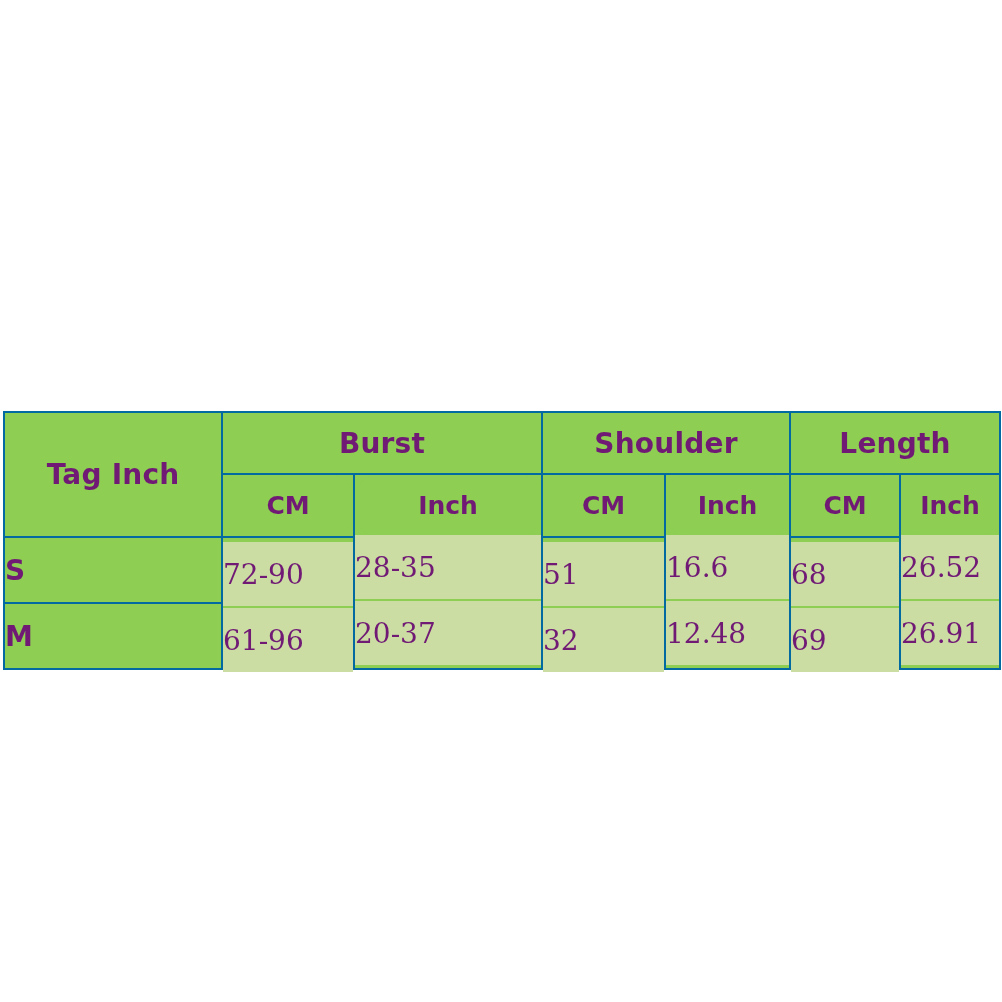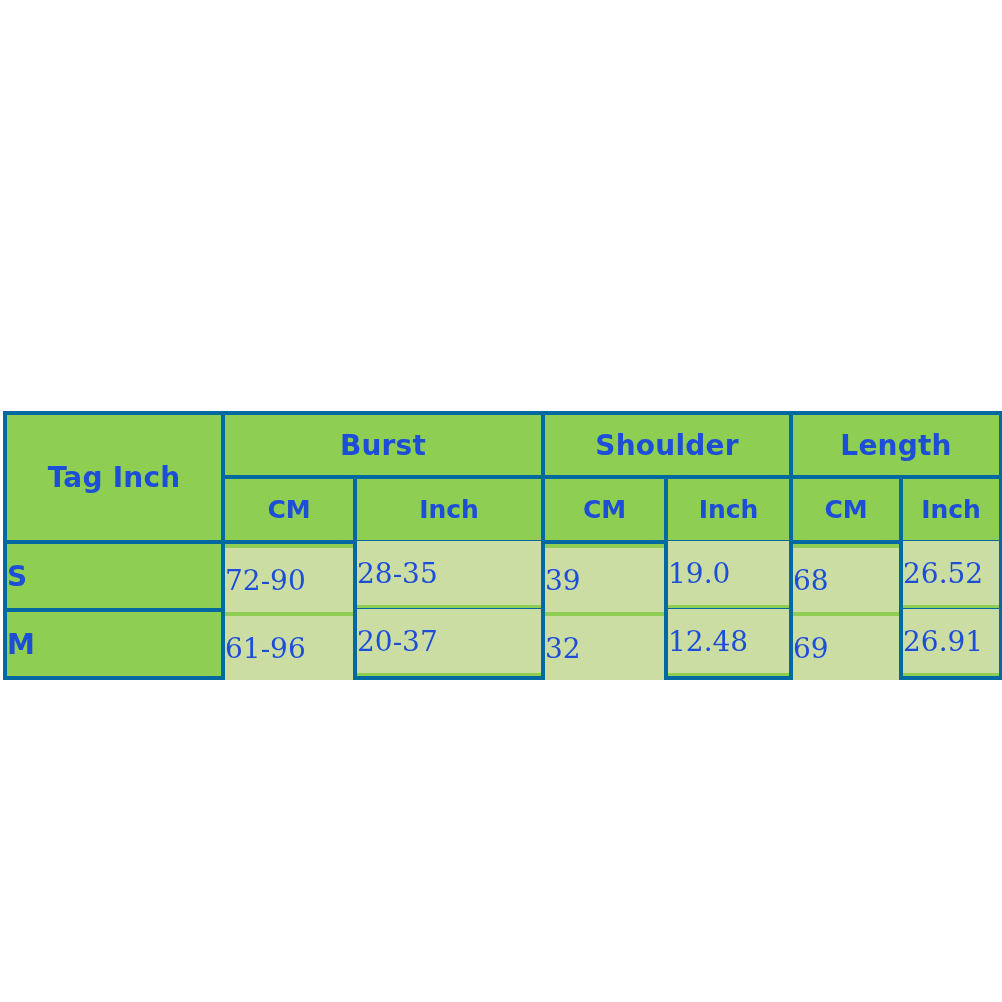--- a/index.html
+++ b/index.html
@@ -32,23 +32,23 @@
 
   table.size-chart {
     width: 996px;
     border-collapse: collapse;
     table-layout: fixed;
     background: #8ECE52;
   }
 
   table.size-chart th,
   table.size-chart td {
-    border: 4px solid #0369a1;
+    border: 2px solid #0369a1;
     vertical-align: middle;
-    color: #1d4ed8;
+    color: #701a75;
     padding: 0;
   }
 
   
   tr.group-header th {
     height: 60px;
     background: #8ECE52;
     font-weight: bold;
     font-size: 28px;
     letter-spacing: 0.2px;
@@ -132,22 +132,22 @@
           <th>CM</th>
           <th>Inch</th>
         </tr>
       </thead>
 
       <tbody>
         <tr class="data-row">
           <td class="tag-size-value">S</td>
           <td class="nudge-down">72-90</td>
           <td class="nudge-up">28-35</td>
-          <td class="nudge-down">39</td>
-          <td class="nudge-up">19.0</td>
+          <td class="nudge-down">51</td>
+          <td class="nudge-up">16.6</td>
           <td class="nudge-down">68</td>
           <td class="nudge-up">26.52</td>
         </tr>
         <tr class="data-row">
           <td class="tag-size-value">M</td>
           <td class="nudge-down">61-96</td>
           <td class="nudge-up">20-37</td>
           <td class="nudge-down">32</td>
           <td class="nudge-up">12.48</td>
           <td class="nudge-down">69</td>

